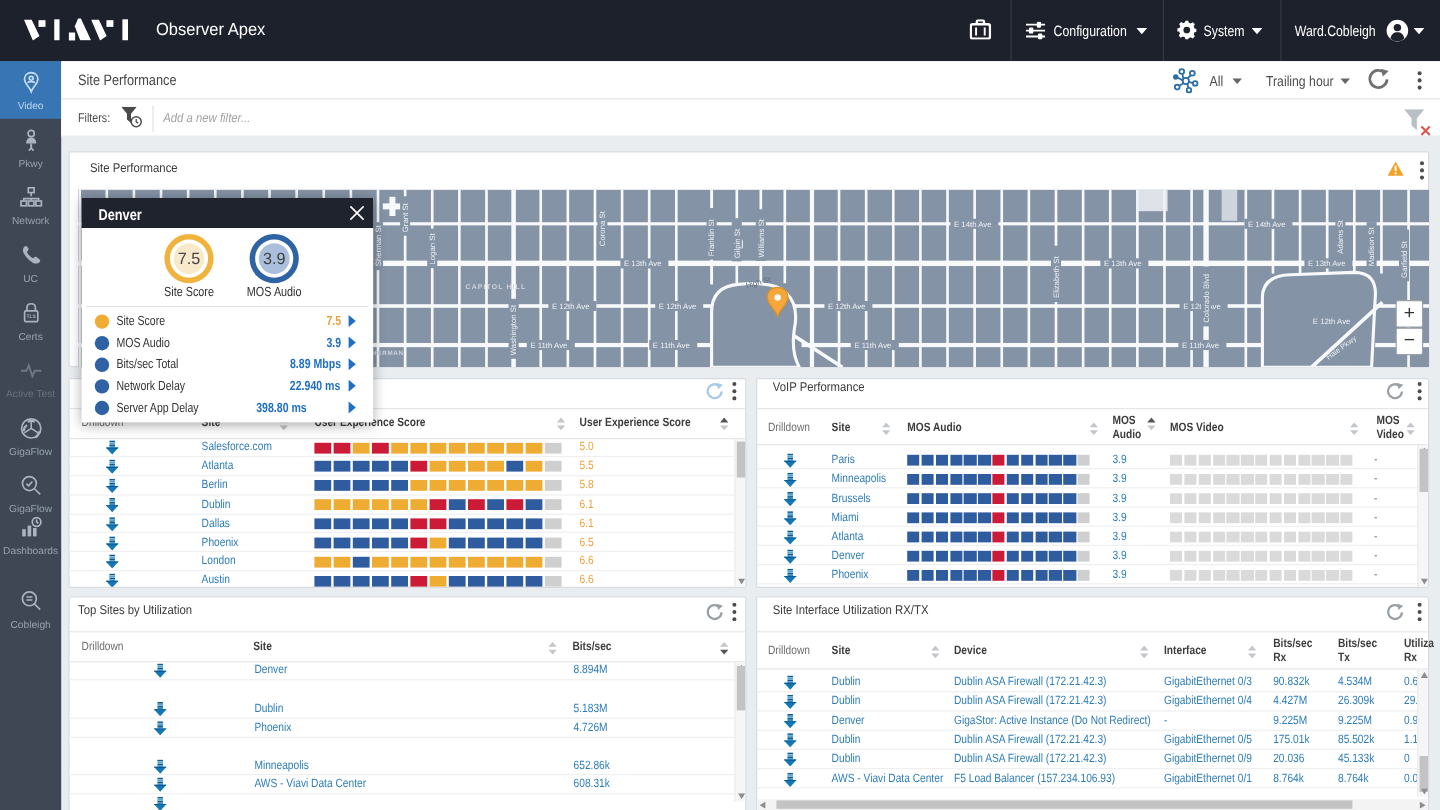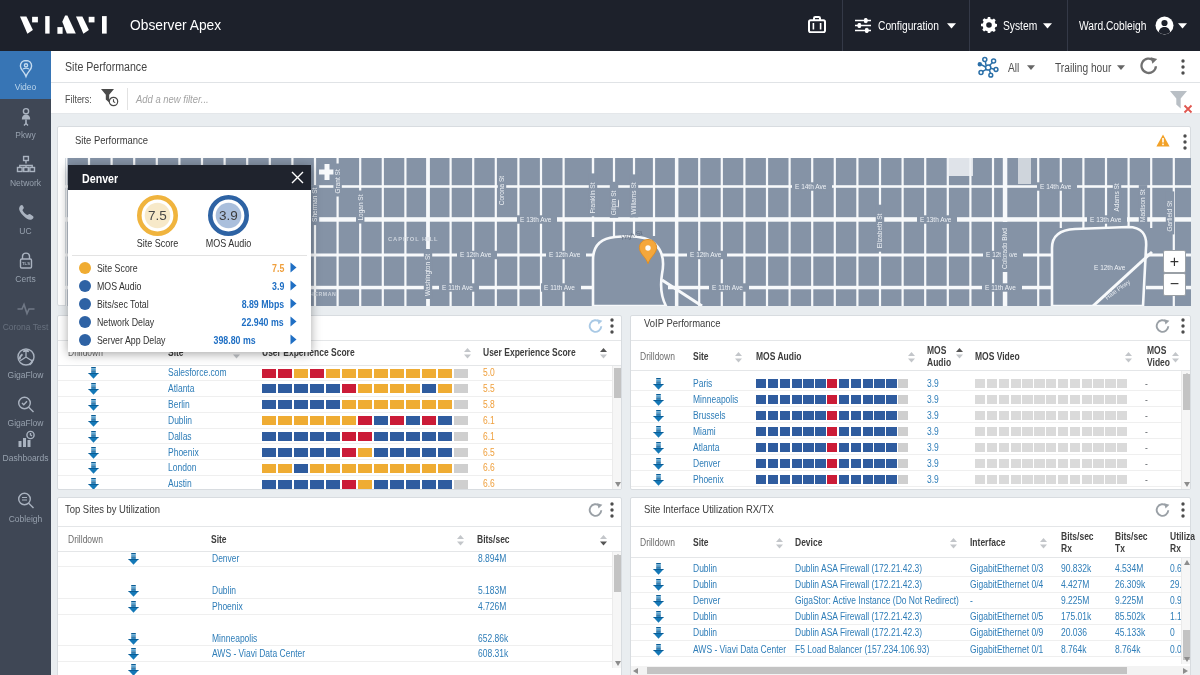--- a/index.html
+++ b/index.html
@@ -90,21 +90,21 @@
 <div class="sbi" style="top:195px;opacity:1"><svg width="22" height="22" viewBox="0 0 22 22" fill="none" stroke="#aab3c0" stroke-width="1.4">
       <path d="M5.5 3.5 c-1.5 1.5 -2 3.5 -0.5 6 c1.8 3 4.2 5.5 7 7.2 c2.5 1.5 4.6 1.2 6 -0.3 c0.8-0.9 0.6-1.8-0.2-2.4 l-2.2-1.6 c-0.8-0.6-1.6-0.5-2.3 0.2 c-0.6 0.6-1.3 0.6-2 0 c-1.3-1-2.6-2.3-3.4-3.6 c-0.5-0.8-0.4-1.5 0.3-2.1 c0.7-0.7 0.8-1.4 0.2-2.2 L7.8 3.6 c-0.6-0.8-1.5-0.9-2.3-0.1 z" fill="#aab3c0" stroke="none"></path>
     </svg><span style="color:#97a1ae">UC</span></div>
 <div class="sbi" style="top:243px;opacity:1"><svg width="22" height="22" viewBox="0 0 22 22" fill="none" stroke="#aab3c0" stroke-width="1.4">
       <path d="M7.5 9 V6.5 c0-4.5 7-4.5 7 0 V9"></path>
       <rect x="5.5" y="9" width="11" height="9" rx="1.2"></rect>
       <text x="11" y="15.3" font-size="4.2" fill="#aab3c0" stroke="none" text-anchor="middle" font-weight="700">TLS</text>
     </svg><span style="color:#97a1ae">Certs</span></div>
 <div class="sbi" style="top:291px;opacity:0.45"><svg width="22" height="22" viewBox="0 0 22 22" fill="none" stroke="#aab3c0" stroke-width="1.4">
       <path d="M2.5 11 h4.5 l2-4.5 3 9 2-4.5 h5.5" stroke-width="1.6"></path>
-    </svg><span style="color:#97a1ae">Corona Test</span></div>
+    </svg><span style="color:#97a1ae">Active Test</span></div>
 <div class="sbi" style="top:339px;opacity:1"><svg width="22" height="22" viewBox="0 0 22 22" fill="none" stroke="#aab3c0" stroke-width="1.4">
       <circle cx="11" cy="11" r="8"></circle>
       <path d="M11 11 L11 4.2 M11 11 L5.2 14.8 M11 11 L16.8 14.8" stroke-width="1.3"></path>
       <path d="M8 5.5 a6.5 6.5 0 0 1 6 0 M4.6 13.5 a6.5 6.5 0 0 1 2.9 -5.2 M17.4 13.5 a6.5 6.5 0 0 1 -2.9 5.2" stroke-width="1.8"></path>
     </svg><span style="color:#97a1ae">GigaFlow</span></div>
 <div class="sbi" style="top:387px;opacity:1"><svg width="22" height="22" viewBox="0 0 22 22" fill="none" stroke="#aab3c0" stroke-width="1.4">
       <circle cx="9.5" cy="9" r="5.8"></circle>
       <path d="M13.7 13.3 L18.5 18"></path>
       <path d="M7 9 l1.8 1.8 3.2-3.6"></path>
     </svg><span style="color:#97a1ae">GigaFlow</span></div>

